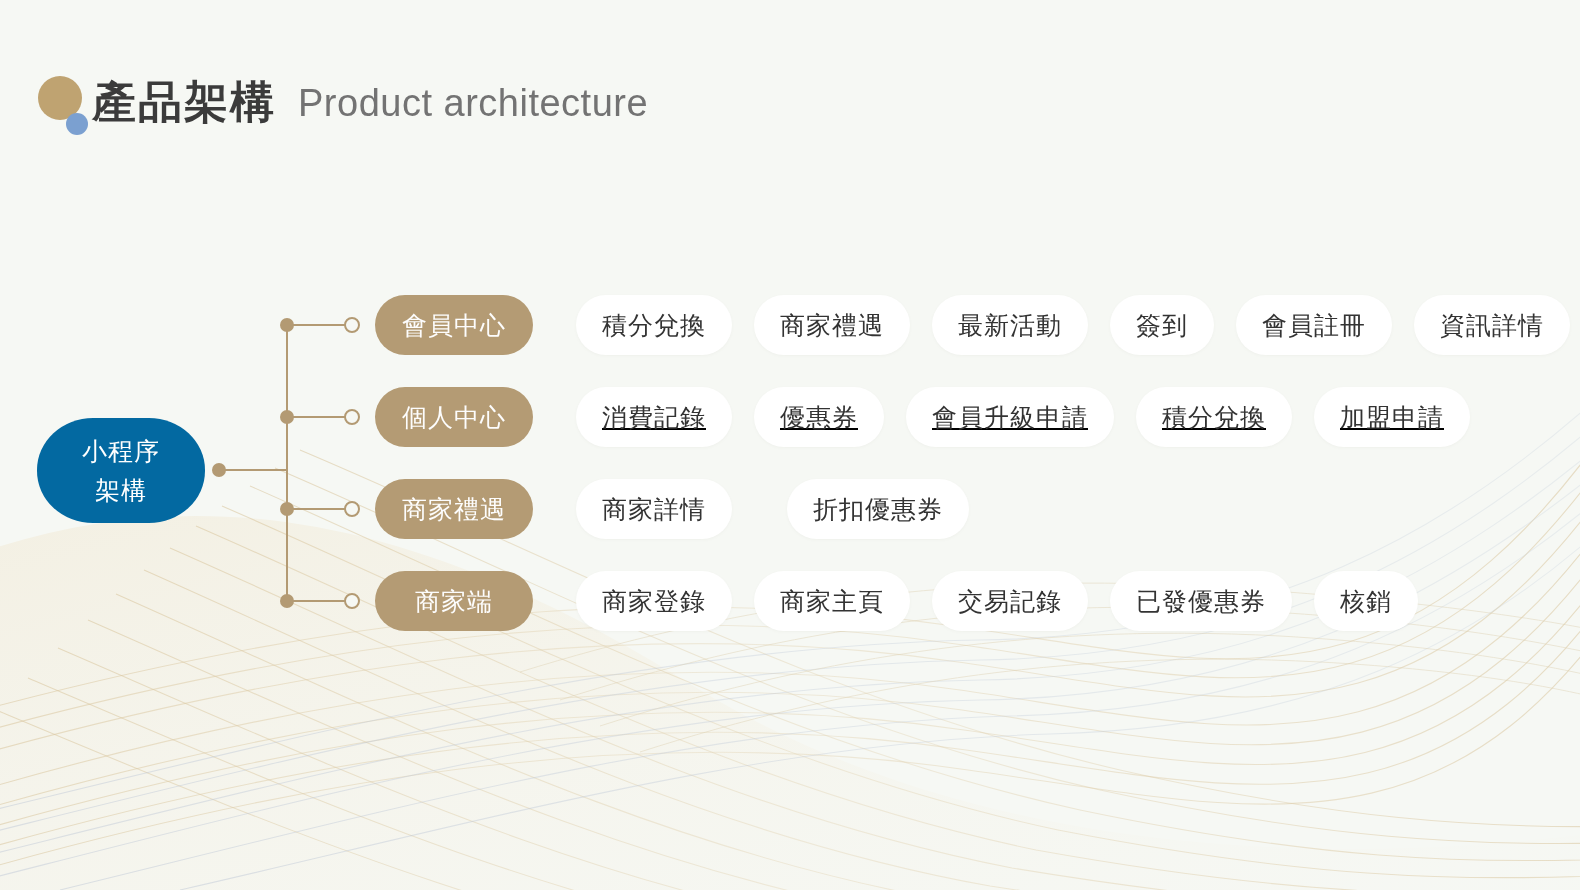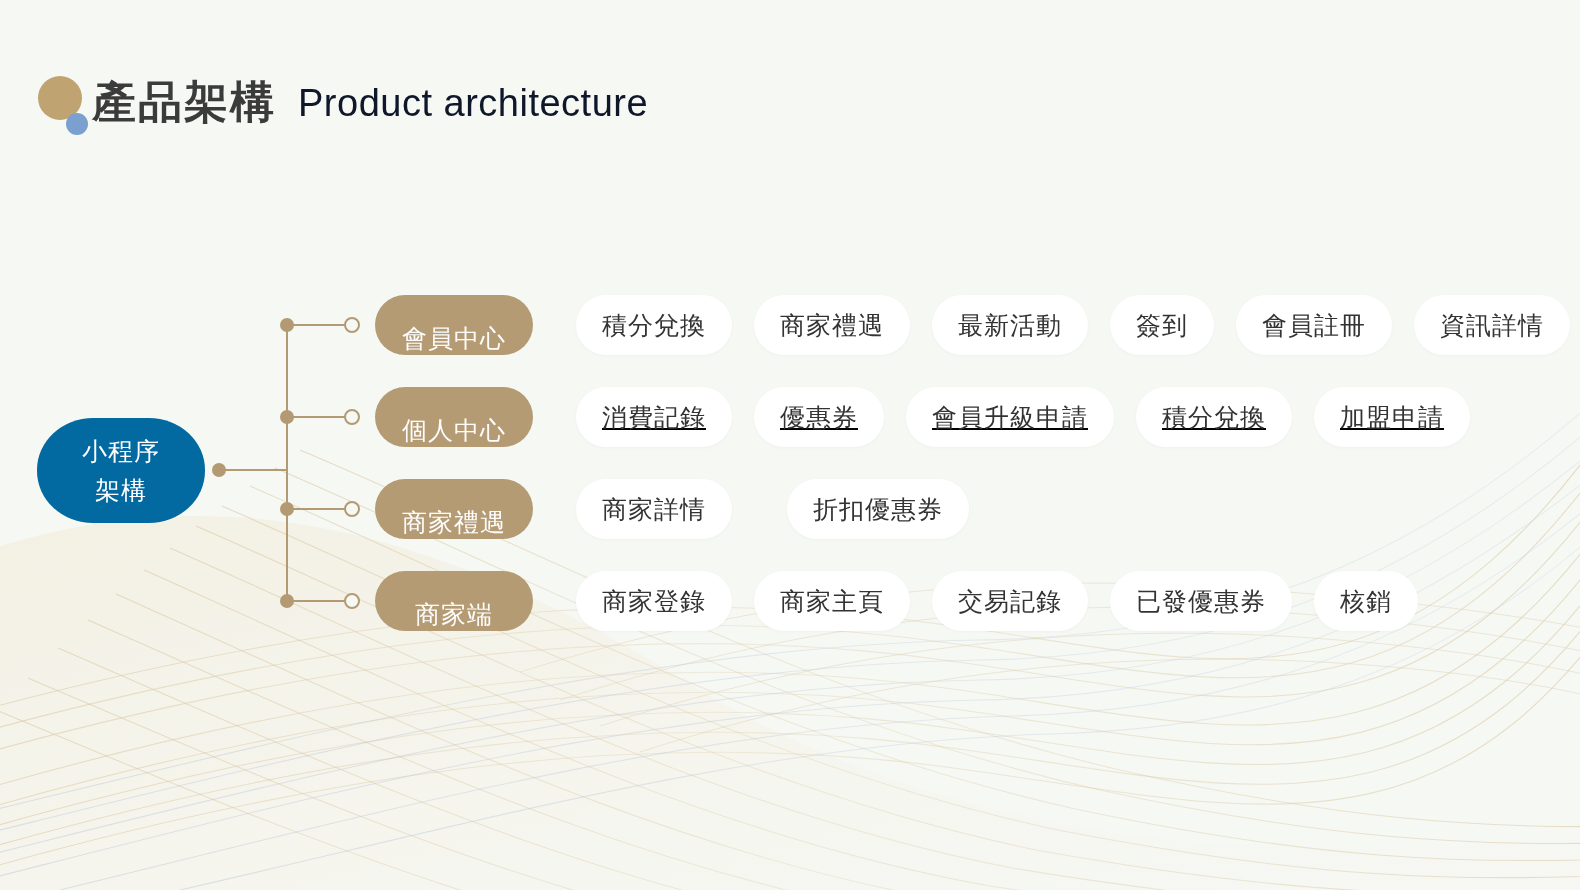--- a/index.html
+++ b/index.html
@@ -72,21 +72,21 @@
     font-weight: 700;
     color: #3b3b3b;
     letter-spacing: 2px;
     line-height: 1;
     padding-bottom: 6px;
     white-space: nowrap;
   }
   #title-en {
     font-size: 38px;
     font-weight: 400;
-    color: #0f172a;
+    color: #737373;
     letter-spacing: 0.5px;
     line-height: 1;
     padding-bottom: 8px;
     margin-left: 22px;
     white-space: nowrap;
   }
 
   
   #diagram {
     position: absolute;
@@ -127,21 +127,21 @@
     display: block;
   }
 
   .cat-pill {
     position: absolute;
     height: 60px;
     border-radius: 30px;
     background: #b49b74;
     color: #fdfdfd;
     display: flex;
-    align-items: flex-end;
+    align-items: center;
     justify-content: center;
     font-size: 25px;
     letter-spacing: 1px;
     left: 375px;
     width: 158px;
   }
 
   .leaf-row {
     position: absolute;
     display: flex;

